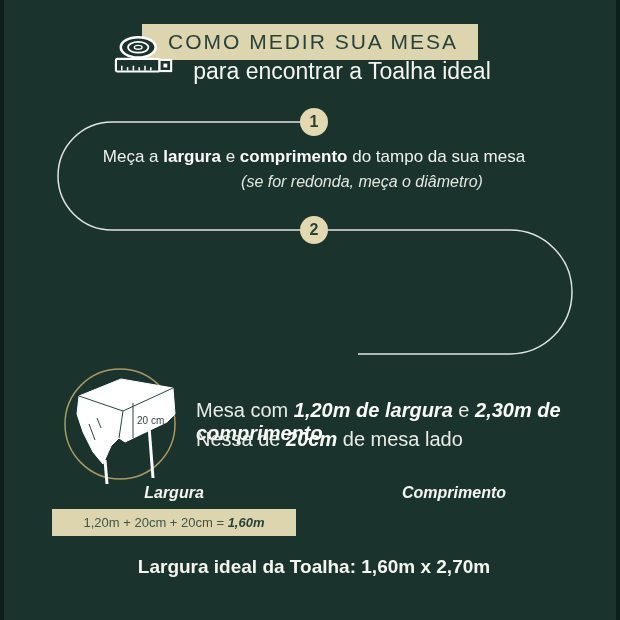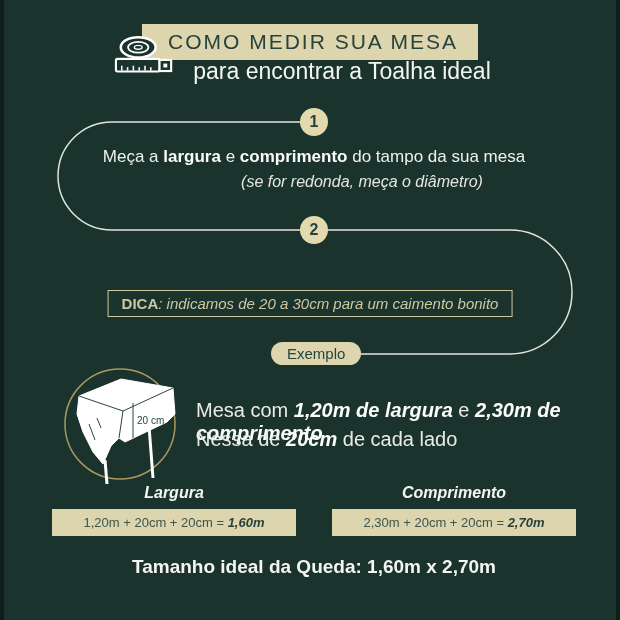--- a/index.html
+++ b/index.html
@@ -105,23 +105,21 @@
     <rect x="47" y="27" width="12" height="11.5" fill="#1b332d" stroke="#ffffff" stroke-width="2.2"></rect>
     <rect x="51" y="30.8" width="4" height="4" fill="#ffffff"></rect>
   </svg>
   <div class="abs center-x subtitle">para encontrar a Toalha ideal</div>
 
   <div class="abs badge badge1">1</div>
   <div class="abs center-x step-line step1-l1"><span>Meça a </span><b>largura</b><span> e </span><b>comprimento</b><span> do tampo da sua mesa</span></div>
   <div class="abs center-x step-line step1-l2">(se for redonda, meça o diâmetro)</div>
 
   <div class="abs badge badge2">2</div>
-  <div class="abs dica"><span class="lbl">DICA</span><span class="txt">: indicamos de 20 a 30cm para um caimento bonito</span></div>
 
-  <div class="abs exemplo">Exemplo</div>
 
   <svg class="abs illus" viewBox="0 0 118 126" xmlns="http://www.w3.org/2000/svg">
     <circle cx="59" cy="58" r="55" fill="none" stroke="#a89a5e" stroke-width="1.5"></circle>
 
     <g stroke="#ffffff" stroke-width="3">
       <line x1="44" y1="94" x2="46" y2="118"></line>
       <line x1="88" y1="60" x2="92" y2="112"></line>
     </g>
 
     <path d="M18 30 L60 13 L112 22 L114 48 L106 56 L64 76 L58 72 L50 80 L42 98 L32 86 L22 66 L16 48 Z" fill="#ffffff" stroke="#ffffff" stroke-width="1"></path>
@@ -131,26 +129,25 @@
       <path d="M62 45 L58 72"></path>
       <path d="M36 52 L40 62"></path>
       <path d="M28 58 L34 74"></path>
     </g>
 
     <line x1="72" y1="37" x2="72" y2="72" stroke="#2a453e" stroke-width="1"></line>
     <text x="76" y="58" font-size="10" fill="#2a453e" font-family="Liberation Sans, DejaVu Sans, sans-serif">20 cm</text>
   </svg>
 
   <div class="abs ex-line ex-l1"><span>Mesa com </span><span class="bi">1,20m de largura</span><span> e </span><span class="bi">2,30m de comprimento</span></div>
-  <div class="abs ex-line ex-l2"><span>Nessa de </span><span class="bi">20cm</span><span> de cada lado</span></div>
+  <div class="abs ex-line ex-l2"><span>Nessa de </span><span class="bi">20cm</span><span> de mesa lado</span></div>
 
   <div class="abs col col-left">
     <div class="col-title">Largura</div>
     <div class="col-box"><span>1,20m + 20cm + 20cm = </span><span class="res">1,60m</span></div>
   </div>
   <div class="abs col col-right">
     <div class="col-title">Comprimento</div>
-    <div class="col-box"><span>2,30m + 20cm + 20cm = </span><span class="res">2,70m</span></div>
   </div>
 
-  <div class="abs center-x footer"><span>Tamanho ideal da Queda: </span><span class="val">1,60m x 2,70m</span></div>
+  <div class="abs center-x footer"><span>Largura ideal da Toalha: </span><span class="val">1,60m x 2,70m</span></div>
 
 </div>
 
 </body></html>

